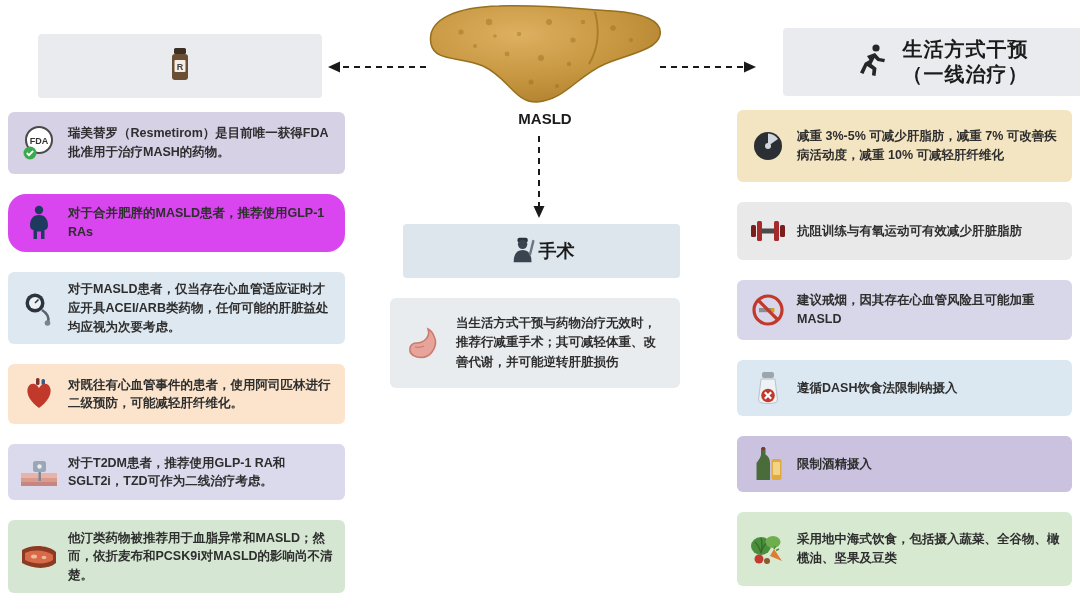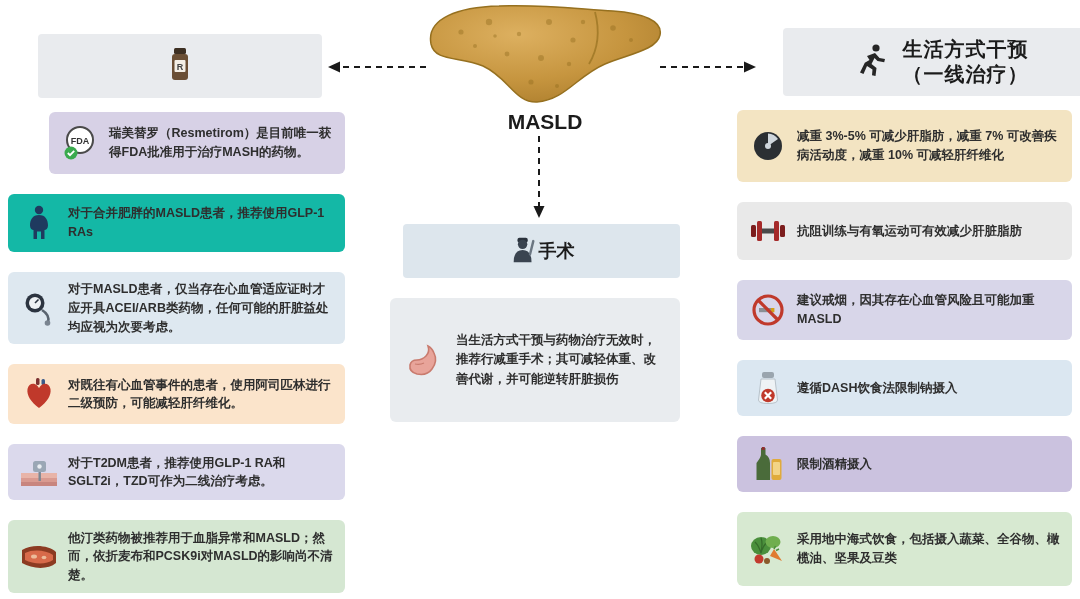--- a/index.html
+++ b/index.html
@@ -74,21 +74,21 @@
   }
   .surgery-body {
     position: absolute;
     left: 390px; top: 298px;
     width: 290px;
     background: #e9ecef;
     border-radius: 6px;
     display: flex;
     align-items: center;
     gap: 12px;
-    padding: 33px 14px;
+    padding: 16px 14px;
   }
   .surgery-body p {
     font-size: 12.5px;
     font-weight: 600;
     line-height: 1.55;
     color: #2e2e2e;
   }
   .arrow { position: absolute; }
   .liver-wrap { position: absolute; left: 423px; top: 2px; width: 244px; text-align: center; }
 </style>
@@ -120,21 +120,21 @@
           <circle cx="146" cy="62" r="2.2"></circle>
         <circle cx="190" cy="26" r="2.8"></circle>
           <circle cx="208" cy="38" r="2"></circle>
           <circle cx="108" cy="80" r="2.6"></circle>
         <circle cx="134" cy="84" r="2"></circle>
           <circle cx="72" cy="34" r="1.8"></circle>
           <circle cx="160" cy="20" r="2.2"></circle>
       </g>
     </svg>
   </div>
-  <div class="center-label" style="left:423px; top:110px; width:244px; font-size:21px;">MASLD</div>
+  <div class="center-label" style="left:423px; top:110px; width:244px; font-size:15px;">MASLD</div>
 
   <svg class="arrow" style="left:326px; top:58px;" width="104" height="18">
     <line x1="100" y1="9" x2="14" y2="9" stroke="#1a1a1a" stroke-width="2" stroke-dasharray="6 5"></line>
     <polygon points="2,9 14,3.5 14,14.5" fill="#1a1a1a"></polygon>
   </svg>
   <svg class="arrow" style="left:658px; top:58px;" width="100" height="18">
     <line x1="2" y1="9" x2="86" y2="9" stroke="#1a1a1a" stroke-width="2" stroke-dasharray="6 5"></line>
     <polygon points="98,9 86,3.5 86,14.5" fill="#1a1a1a"></polygon>
   </svg>
   <svg class="arrow" style="left:530px; top:134px;" width="18" height="86">
@@ -170,33 +170,33 @@
         <rect x="6" y="1" width="12" height="6" rx="1.5" fill="#3d2f22"></rect>
         <rect x="4" y="7" width="16" height="26" rx="3" fill="#6b4f35"></rect>
         <rect x="6.5" y="13" width="11" height="12" rx="1" fill="#f4efe6"></rect>
         <text x="12" y="22.5" font-size="9" font-weight="bold" text-anchor="middle" fill="#444">R</text>
       </svg>
     </span>
   </div>
 
   <div class="panel" style="left:8px; top:112px; width:337px;">
 
-    <div class="card" style="min-height: 62px; background: rgb(215, 209, 230); margin-left: 41px;">
+    <div class="card" style="min-height: 62px; background: rgb(215, 209, 230);">
       <span class="icon">
         <svg width="38" height="38" viewBox="0 0 38 38">
           <circle cx="19" cy="16" r="13" fill="#ffffff" stroke="#4a4a4a" stroke-width="2"></circle>
           <text x="19" y="20" font-size="9" font-weight="bold" text-anchor="middle" fill="#333">FDA</text>
           <circle cx="10" cy="29" r="6.5" fill="#3aaa4e"></circle>
           <path d="M6.8 29 l2.2 2.2 l4.2 -4.4" stroke="#ffffff" stroke-width="1.8" fill="none"></path>
         </svg>
       </span>
       <p>瑞美替罗（Resmetirom）是目前唯一获得FDA批准用于治疗MASH的药物。</p>
     </div>
 
-    <div class="card" style="min-height: 58px; background: #14b8a6;">
+    <div class="card" style="min-height: 58px; background: #d946ef; border-radius: 18px;">
       <span class="icon">
         <svg width="26" height="36" viewBox="0 0 26 36">
           <circle cx="13" cy="5" r="4.2" fill="#1f3a5f"></circle>
           <path d="M13 10 c6.5 0 9 5 9 10.5 c0 3 -2 4.5 -3.5 4.5 l0 9 l-3.5 0 l0 -7.5 l-4 0 l0 7.5 l-3.5 0 l0 -9 c-1.5 0 -3.5 -1.5 -3.5 -4.5 C4 15 6.5 10 13 10 Z" fill="#1f3a5f"></path>
         </svg>
       </span>
       <p>对于合并肥胖的MASLD患者，推荐使用GLP-1 RAs</p>
     </div>
 
     <div class="card" style="min-height: 72px; background: rgb(222, 232, 240);">

